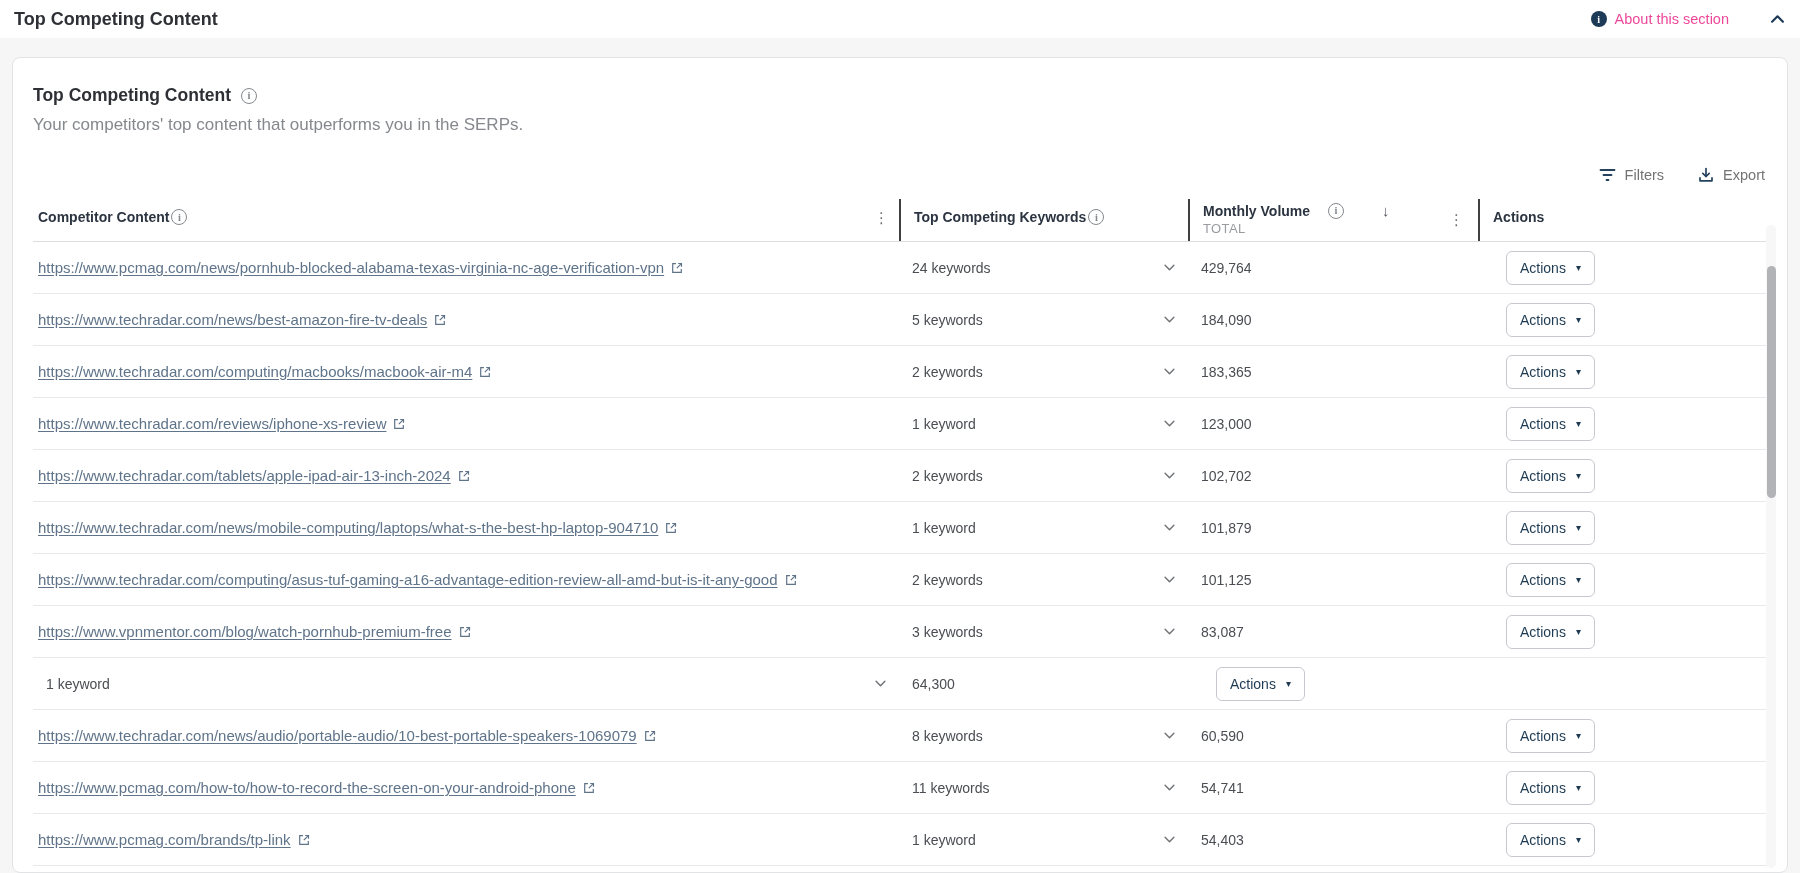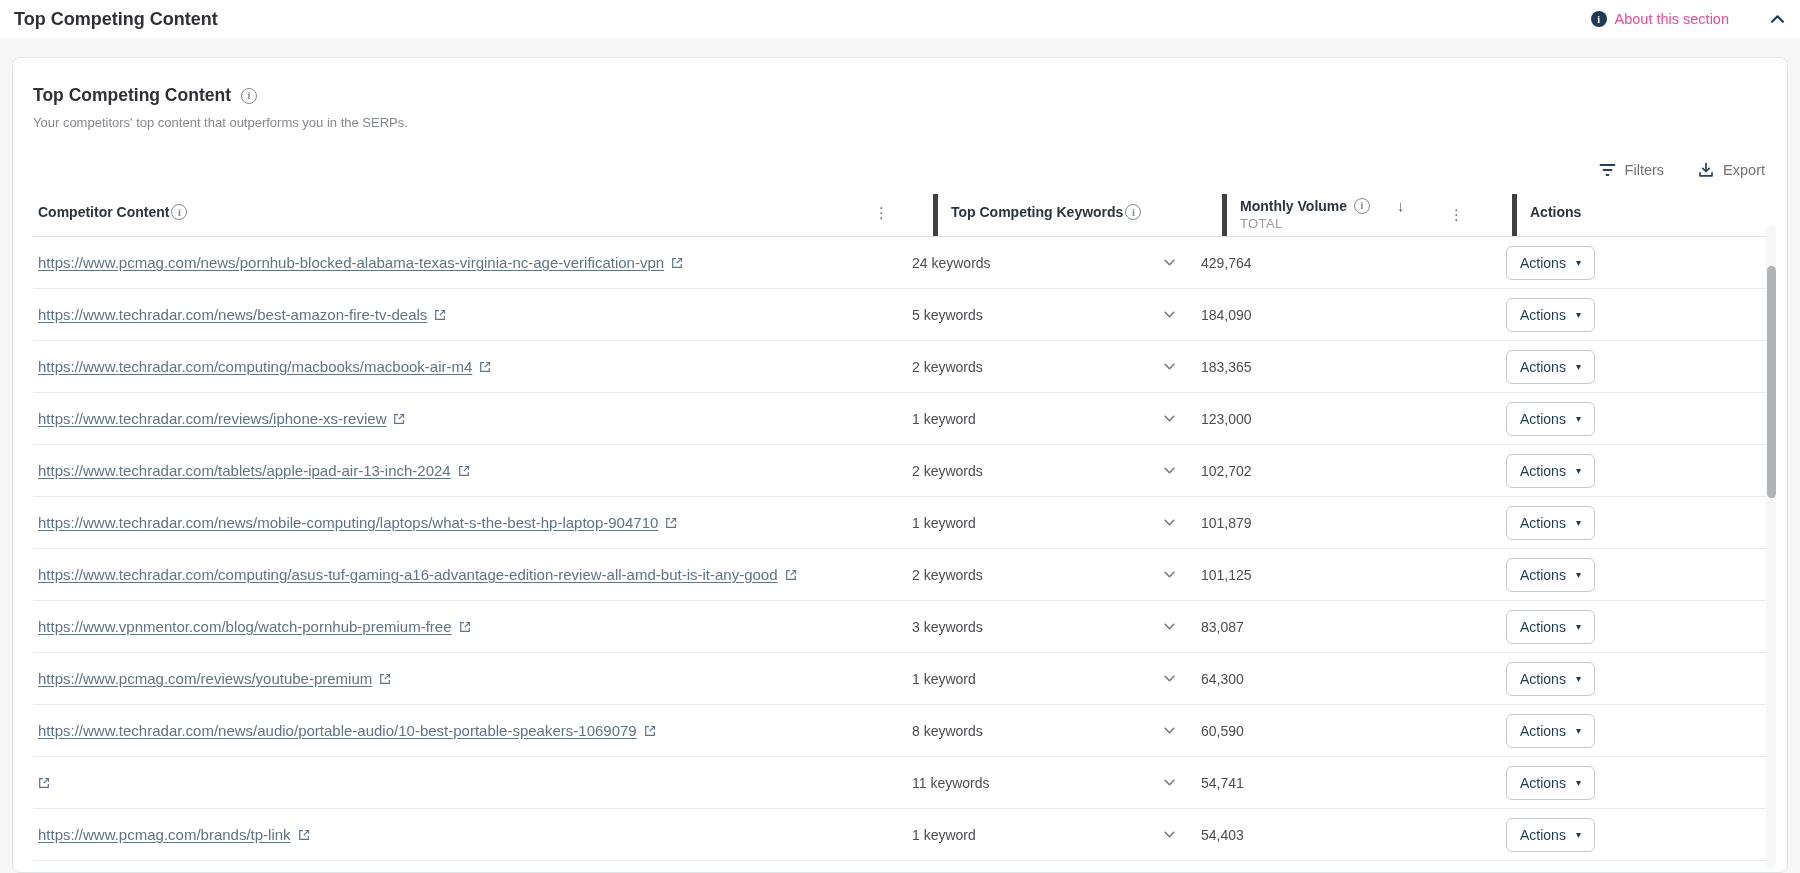--- a/index.html
+++ b/index.html
@@ -42,21 +42,21 @@
   .card-head { padding: 27px 20px 0 20px; }
   .card-title-row { display: flex; align-items: center; gap: 10px; }
   .card-title { font-size: 17.5px; font-weight: bold; color: #2e3036; }
   .info-o {
     width: 16px; height: 16px; border-radius: 50%;
     border: 1.3px solid #85888d; color: #85888d;
     display: inline-flex; align-items: center; justify-content: center;
     font-size: 10.5px; font-family: "Liberation Serif", serif; font-weight: bold;
     flex: none;
   }
-  .card-subtitle { margin-top: 9px; font-size: 13px; color: #85888d; }
+  .card-subtitle { margin-top: 9px; font-size: 17px; color: #85888d; }
 
   
   .toolbar {
     margin-top: 32px; padding-right: 22px;
     display: flex; justify-content: flex-end; align-items: center; gap: 34px;
   }
   .tool { display: flex; align-items: center; gap: 9px; cursor: pointer; color: #737373; }
   .tool-label { font-size: 14.5px; }
   .tool svg { display: block; }
 
@@ -66,29 +66,29 @@
     display: grid;
     grid-template-columns: 866px 289px 290px 1fr;
   }
   .thead { border-bottom: 1px solid #dddee1; }
   .th {
     display: flex; align-items: center;
     min-height: 42px; padding: 2px 0 8px 13px;
     font-size: 14px; font-weight: bold; color: #2b3440;
   }
   .th.first { padding-left: 5px; }
-  .th.bordered { border-left: 5px solid #404040; margin-left: 34px; }
+  .th.bordered { border-left: 2px solid #404040; }
   .th-label-row { display: flex; align-items: center; gap: 2px; }
   .kebab {
     margin-left: auto; padding-right: 10px;
     color: #6f7277; font-size: 15px; font-weight: normal;
     line-height: 1; cursor: pointer; user-select: none;
   }
   .th-volume { flex-direction: column; align-items: flex-start; justify-content: center; padding-bottom: 4px; }
-  .vol-head-top { display: flex; align-items: center; gap: 7px; justify-content: center; }
+  .vol-head-top { display: flex; align-items: center; gap: 18px; justify-content: center; }
   .sort-arrow { margin-left: 20px; font-weight: normal; color: #55585e; font-size: 15px; cursor: pointer; }
   .th-sub {
     margin-top: 2px; font-size: 13px; letter-spacing: 0.4px;
     color: #9a9ca1; font-weight: normal;
   }
   .th-actions-wrap { display: flex; align-items: center; width: 100%; }
   .vol-kebab { margin-left: auto; padding-right: 14px; }
 
   .trow { border-bottom: 1px solid #e8e9eb; height: 52px; }
   .td { display: flex; align-items: center; font-size: 14px; color: #4a4d52; }
@@ -464,32 +464,20 @@
         </div>
       <div class="td td-act">
         <button class="actions-btn">
           <span>Actions</span>
           <span class="caret">▾</span>
         </button>
       </div>
     </div>
 
     <div class="trow">
-      <div class="td td-content">
-        <a class="url" href="#">https://www.pcmag.com/reviews/youtube-premium</a>
-        <span class="ext-icon">
-            <svg width="12" height="12" viewBox="0 0 12 12">
-              <g fill="none" stroke="currentColor" stroke-width="1.2">
-                <path d="M5 1.7H1.7v8.6h8.6V7"></path>
-                <path d="M7.2 1.5h3.3v3.3"></path>
-                <path d="M10.3 1.7L5.8 6.2"></path>
-              </g>
-            </svg>
-          </span>
-      </div>
       <div class="td td-kw">
         <span>1 keyword</span>
         <span class="kw-chev">
             <svg width="11" height="7" viewBox="0 0 10 6">
               <path d="M1 1l4 4 4-4" fill="none" stroke="currentColor" stroke-width="1.3" stroke-linecap="round" stroke-linejoin="round"></path>
             </svg>
           </span>
       </div>
       <div class="td td-vol">
           <span>64,300</span>
@@ -529,20 +517,21 @@
       <div class="td td-act">
         <button class="actions-btn">
           <span>Actions</span>
           <span class="caret">▾</span>
         </button>
       </div>
     </div>
 
     <div class="trow">
       <div class="td td-content">
+        <a class="url" href="#">https://www.pcmag.com/how-to/how-to-record-the-screen-on-your-android-phone</a>
         <span class="ext-icon">
             <svg width="12" height="12" viewBox="0 0 12 12">
               <g fill="none" stroke="currentColor" stroke-width="1.2">
                 <path d="M5 1.7H1.7v8.6h8.6V7"></path>
                 <path d="M7.2 1.5h3.3v3.3"></path>
                 <path d="M10.3 1.7L5.8 6.2"></path>
               </g>
             </svg>
           </span>
       </div>

